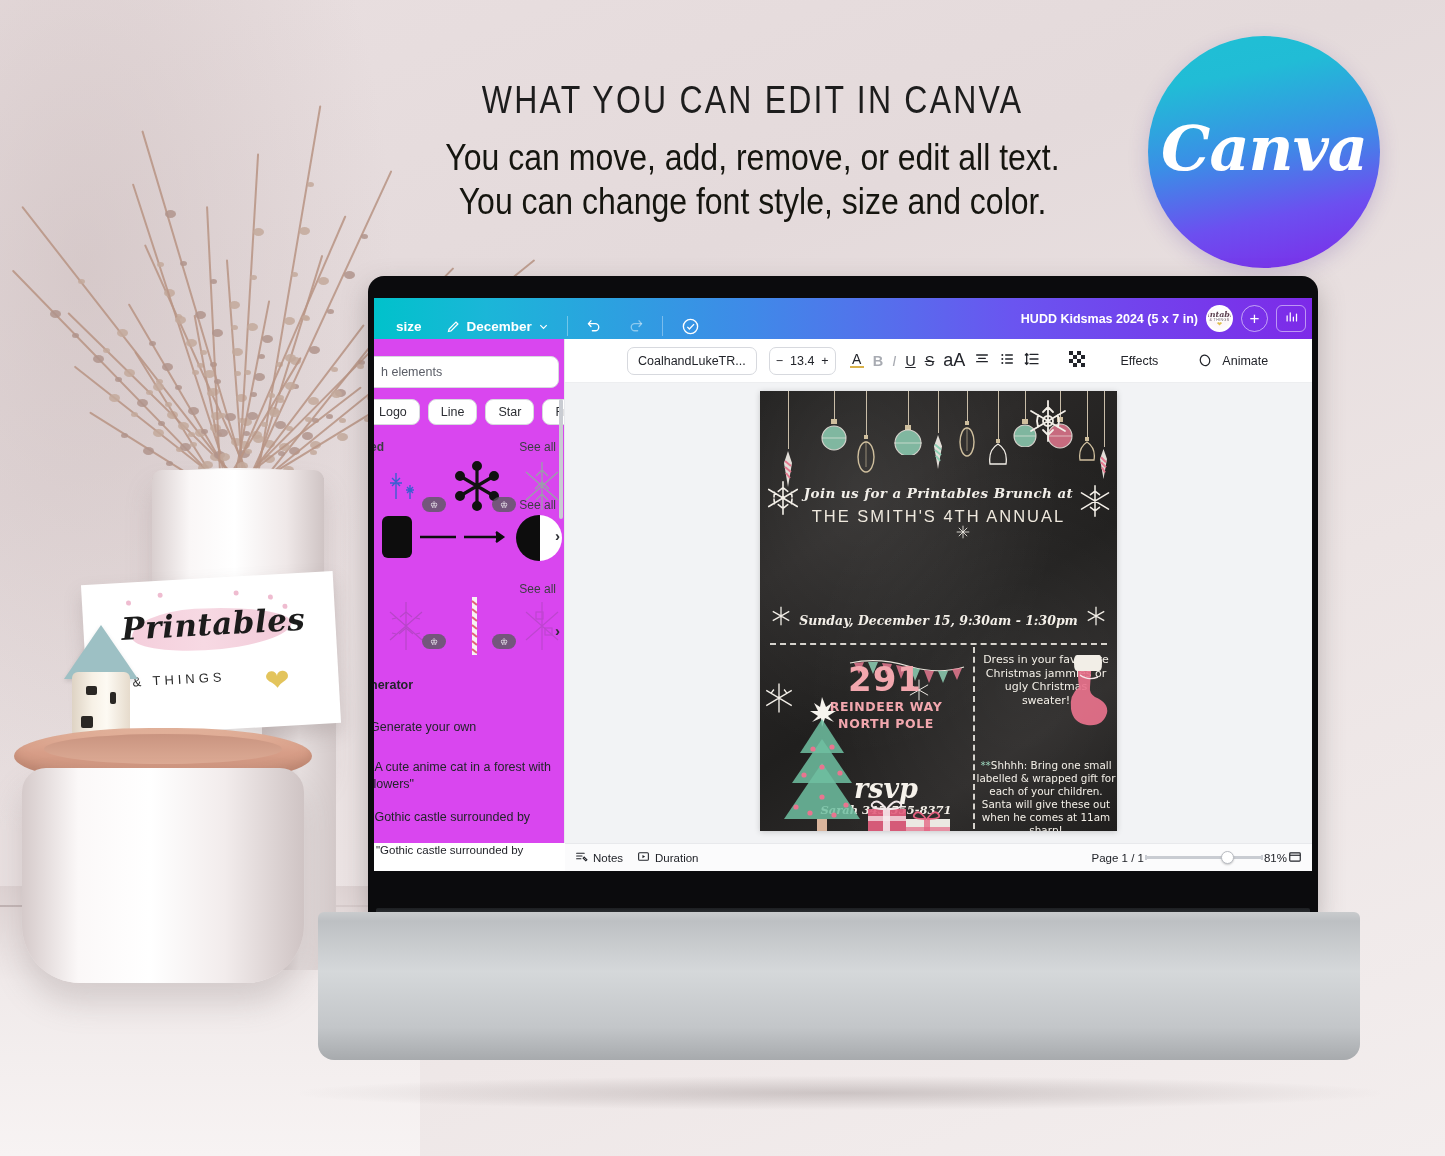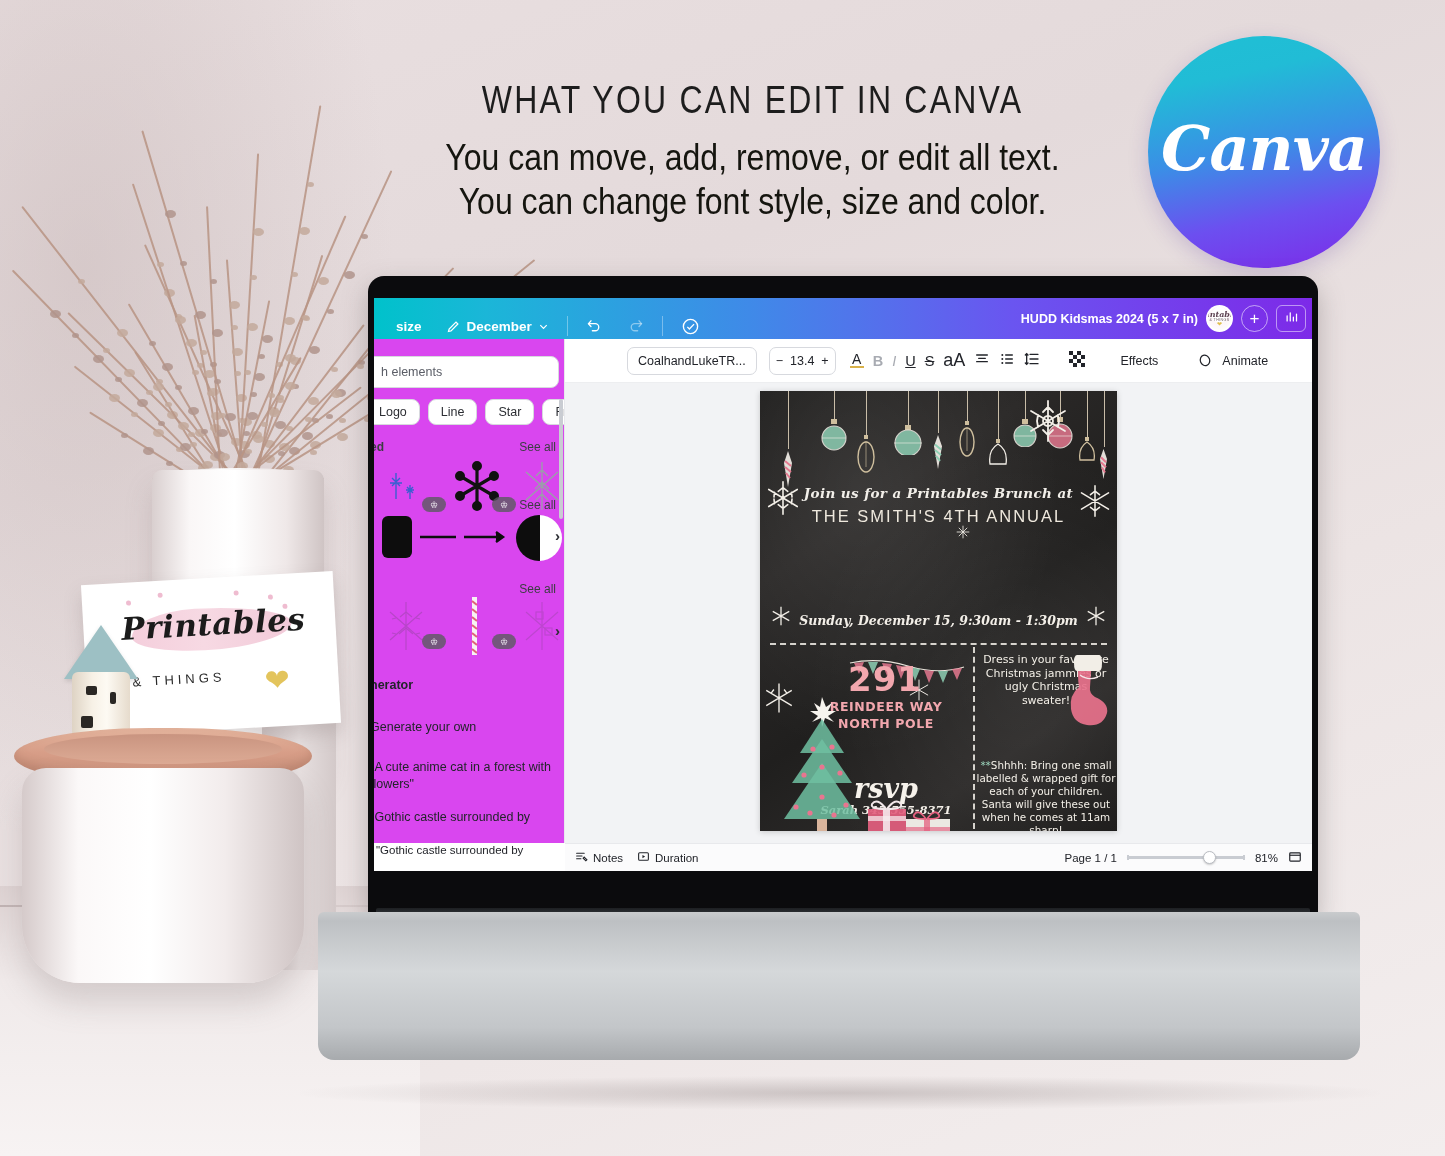--- a/index.html
+++ b/index.html
@@ -355,21 +355,21 @@
   .snowflake{ position:absolute; color:#f3efe8; }
 
   
   .statusbar{
     position:absolute; left:191px; top:545px; width:747px; height:28px;
     background:#fbfbfc; border-top:1px solid #e8e9ec;
     display:flex; align-items:center; padding:0 10px; gap:14px;
     font-size:11.5px; color:#22242a;
   }
   .sb-item{ display:flex; align-items:center; gap:5px; cursor:pointer; white-space:nowrap; }
-  .sb-right{ margin-left:auto; display:flex; align-items:center; gap:10px;justify-content:space-between; }
+  .sb-right{ margin-left:auto; display:flex; align-items:center; gap:1px;justify-content:space-between; }
   .zoom-track{
     position:relative; width:118px; height:3px; background:#c9ccd2; border-radius:2px;
   }
   .zoom-knob{
     position:absolute; left:76px; top:-5px; width:13px; height:13px; border-radius:50%;
     background:#fff; border:1px solid #b9bcc2; box-shadow:0 1px 2px rgba(0,0,0,.2); cursor:pointer;
   }
   .zoom-tick{ position:absolute; top:-1px; width:2px; height:5px; background:#c9ccd2; }
   .status-left-col{
     position:absolute; left:0; top:545px; width:191px; height:28px;

